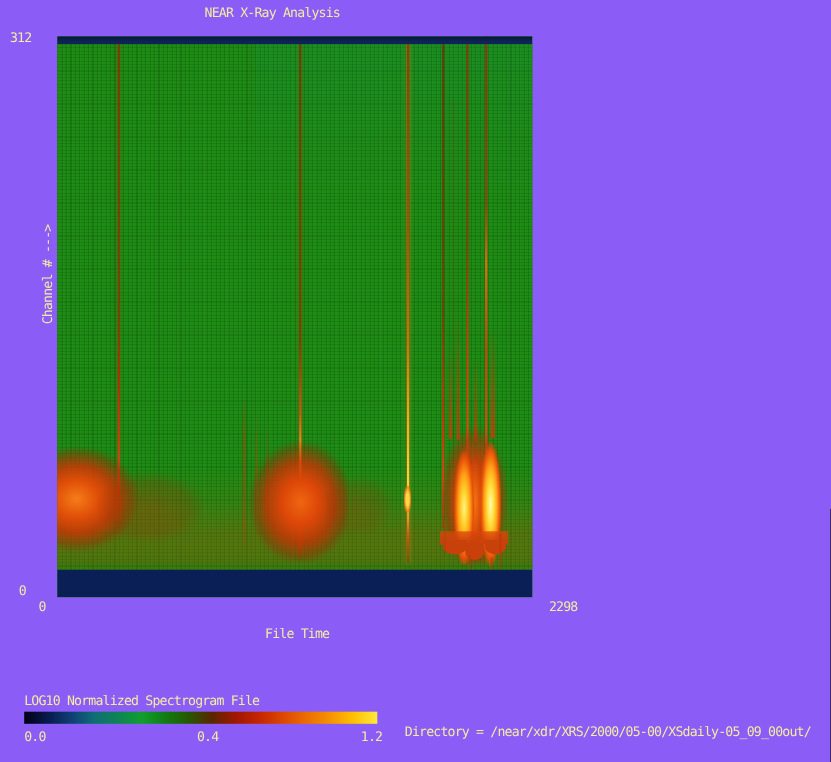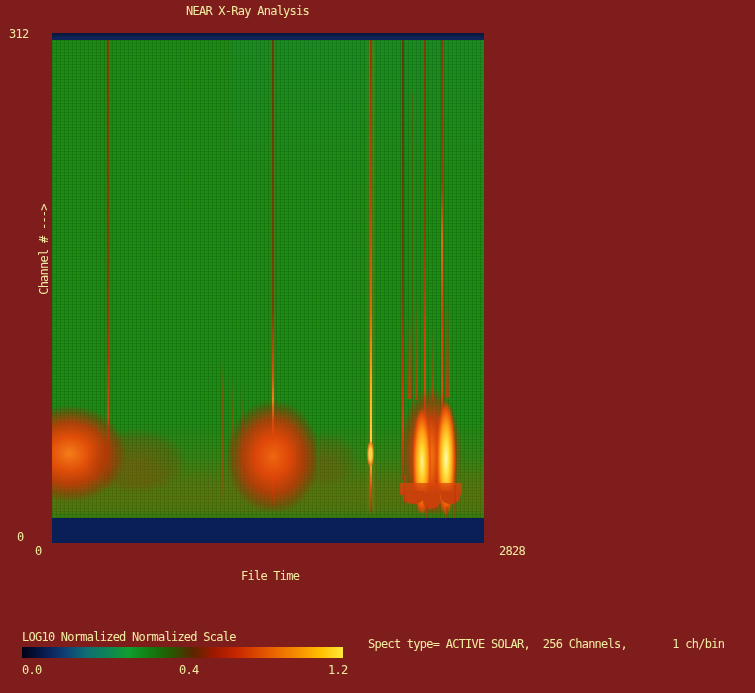--- a/index.html
+++ b/index.html
@@ -1,16 +1,16 @@
 <!DOCTYPE html>
 <html><head>
 <meta charset="utf-8">
 <style>
   html,body{margin:0;padding:0;background:#000;}
-  #canvas{position:relative;width:755px;height:693px;background:#7f1d1d;overflow:hidden;
+  #canvas{position:relative;width:755px;height:693px;background:#8b5cf6;overflow:hidden;
     font-family:"DejaVu Sans Mono","Liberation Mono",monospace;}
   .txt{position:absolute;color:#f2eca2;font-size:12px;line-height:13px;
     letter-spacing:-0.75px;white-space:pre;}
   .title{left:186px;top:5px;}
   .date{left:393px;top:5px;}
   .ytop{left:9px;top:28px;}
   .ybot{left:17px;top:531px;}
   .ylabel{left:-5px;top:243px;width:98px;text-align:center;transform:rotate(-90deg);}
   .x0{left:35px;top:545px;}
   .xlabel{left:241px;top:570px;}
@@ -134,23 +134,23 @@
     <div class="drip d2"></div>
     <div class="drip d3"></div>
     <div class="drip d4"></div>
 
     <div class="bandtop"></div>
     <div class="bandbot"></div>
   </div>
 
   <div class="txt x0">0</div>
   <div class="txt xlabel">File Time</div>
-  <div class="txt xmax">2828</div>
+  <div class="txt xmax">2298</div>
 
-  <div class="txt cbtitle">LOG10 Normalized Normalized Scale</div>
+  <div class="txt cbtitle">LOG10 Normalized Spectrogram File</div>
   <div class="cb" id="colorbar" style="background: linear-gradient(90deg, rgb(1, 1, 20), rgb(8, 26, 78), rgb(15, 63, 116), rgb(15, 110, 116), rgb(14, 132, 85), rgb(18, 158, 46), rgb(17, 124, 18), rgb(39, 87, 0), rgb(92, 37, 0), rgb(160, 24, 0), rgb(197, 38, 0), rgb(220, 72, 0), rgb(236, 109, 0), rgb(246, 147, 0), rgb(255, 193, 0), rgb(255, 233, 60));"></div>
   <div class="txt cbt0">0.0</div>
   <div class="txt cbt1">0.4</div>
   <div class="txt cbt2">1.2</div>
 
-  <div class="txt info1">Spect type= ACTIVE SOLAR,  256 Channels,       1 ch/bin</div>
+  <div class="txt info2">Directory = /near/xdr/XRS/2000/05-00/XSdaily-05_09_00out/</div>
 
 </div>
 
 </body></html>

